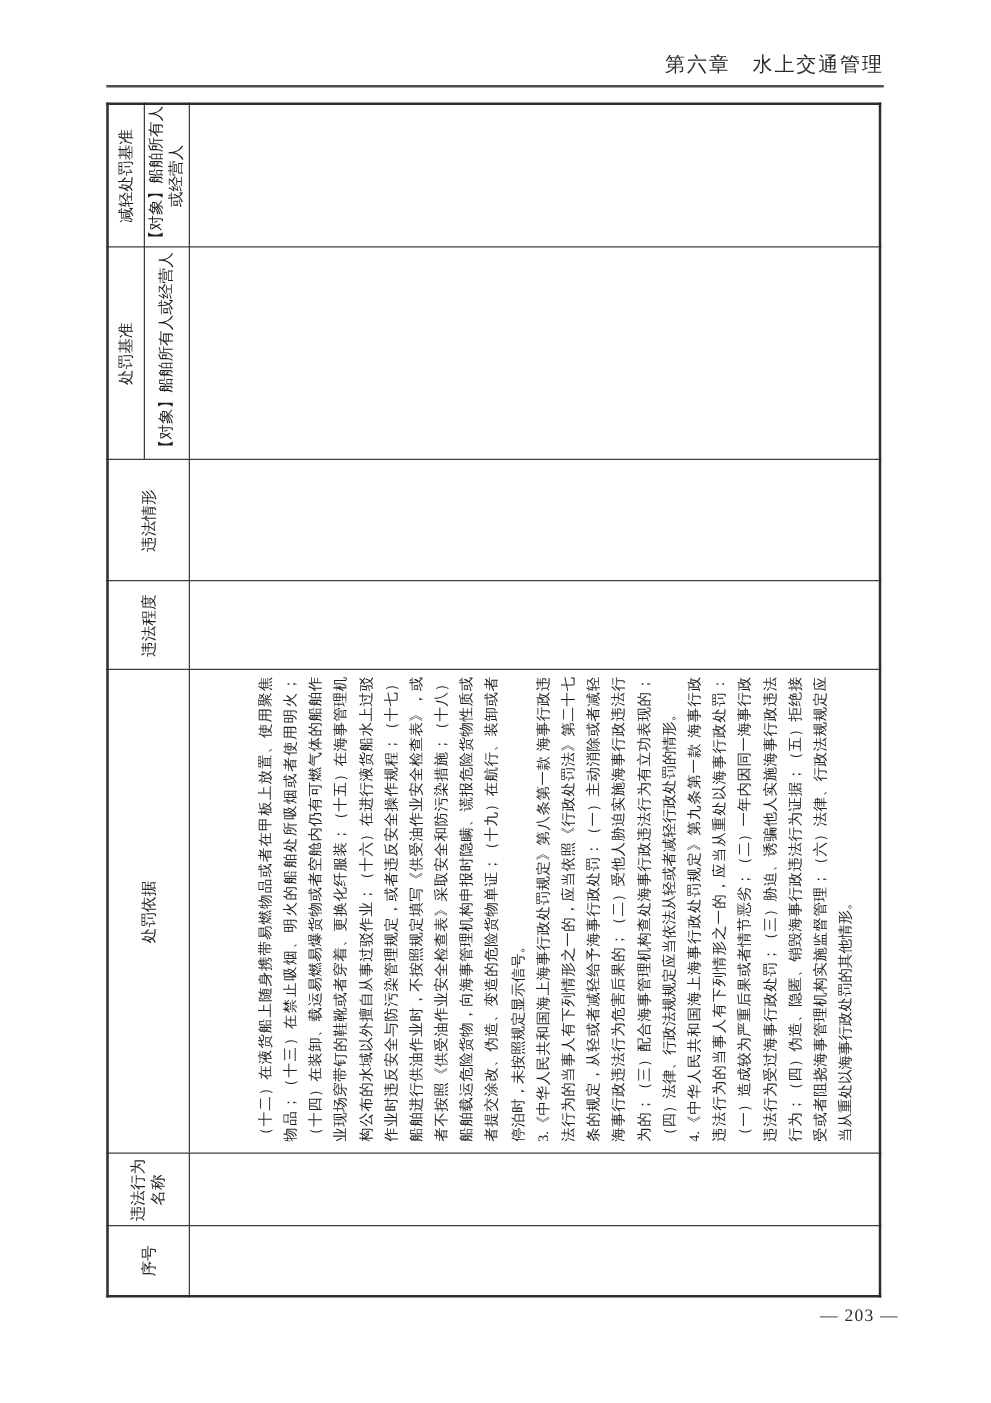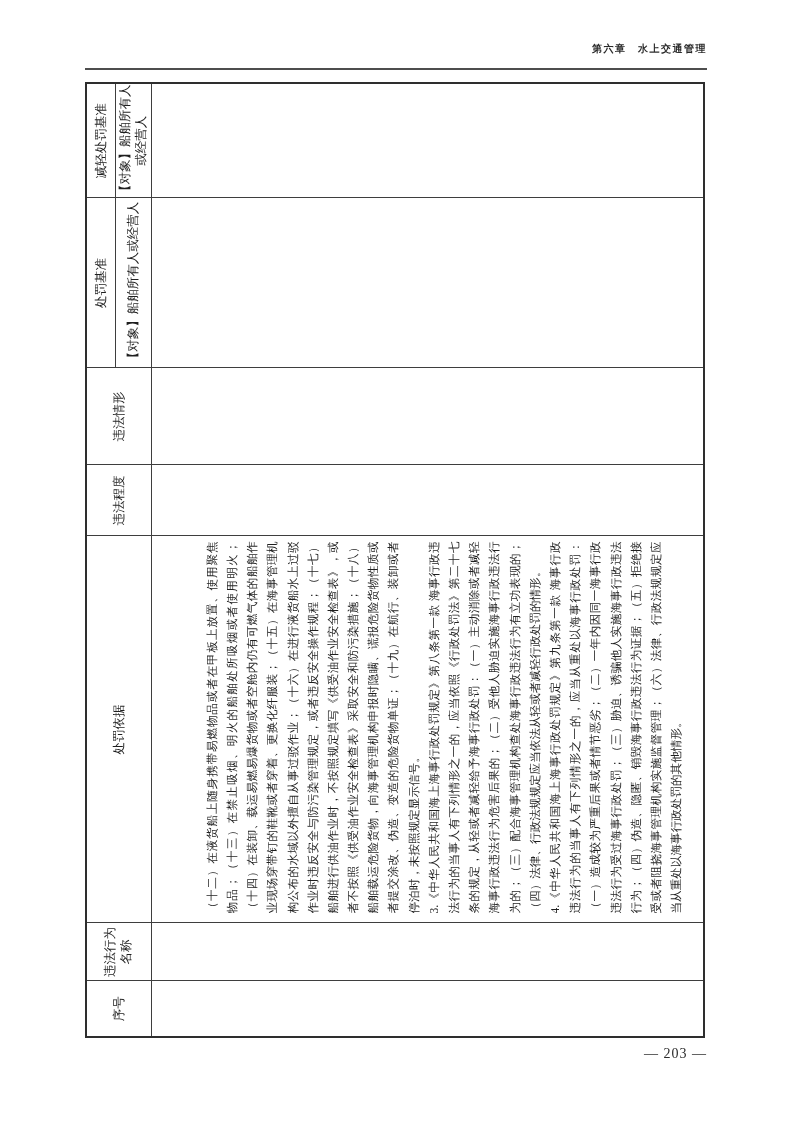--- a/index.html
+++ b/index.html
@@ -2,21 +2,21 @@
 <html><head>
 <meta charset="utf-8">
 <style>
   html,body{margin:0;padding:0;}
   body{
     width:793px;height:1122px;position:relative;background:#ffffff;overflow:hidden;
     font-family:"Liberation Serif","DejaVu Serif",serif;color:#1f1f1f;
   }
   .page{position:absolute;inset:0;background:#fff;}
   .chapter-header{
-    position:absolute;top:42px;right:86px;font-size:10px;letter-spacing:1.5px;color:#2b2b2b;font-weight:bold;
+    position:absolute;top:42px;right:86px;font-size:16px;letter-spacing:1.5px;color:#2b2b2b;
   }
   .header-rule{
     position:absolute;left:85px;right:86px;top:68px;height:2px;background:#4e4e4e;
   }
   .table-viewport{
     position:absolute;left:85px;top:84px;width:620px;height:954px;
   }
   .landscape{
     position:absolute;left:0;top:0;width:954px;height:620px;
     transform-origin:0 0;
@@ -35,21 +35,21 @@
   td.basis-content{vertical-align:top;text-align:left;}
   .textblock{margin:35px 6px 0 9px;width:372px;}
   .tline{
     width:372px;height:20.2px;line-height:20.2px;font-size:11.6px;
     text-align:justify;text-align-last:justify;overflow:hidden;word-break:break-all;
     white-space:normal;
   }
   .tline.plast{text-align-last:left;}
   .hdr2line div{line-height:1.25;}
   .footer{
-    position:absolute;top:1046px;right:86px;font-size:14px;letter-spacing:1px;color:#2b2b2b;
+    position:absolute;top:1046px;right:74px;font-size:14px;letter-spacing:1px;color:#2b2b2b;
   }
 </style>
 </head>
 <body>
 
 <div class="page">
 
   <div class="chapter-header">第六章　水上交通管理</div>
 
   <div class="header-rule"></div>

